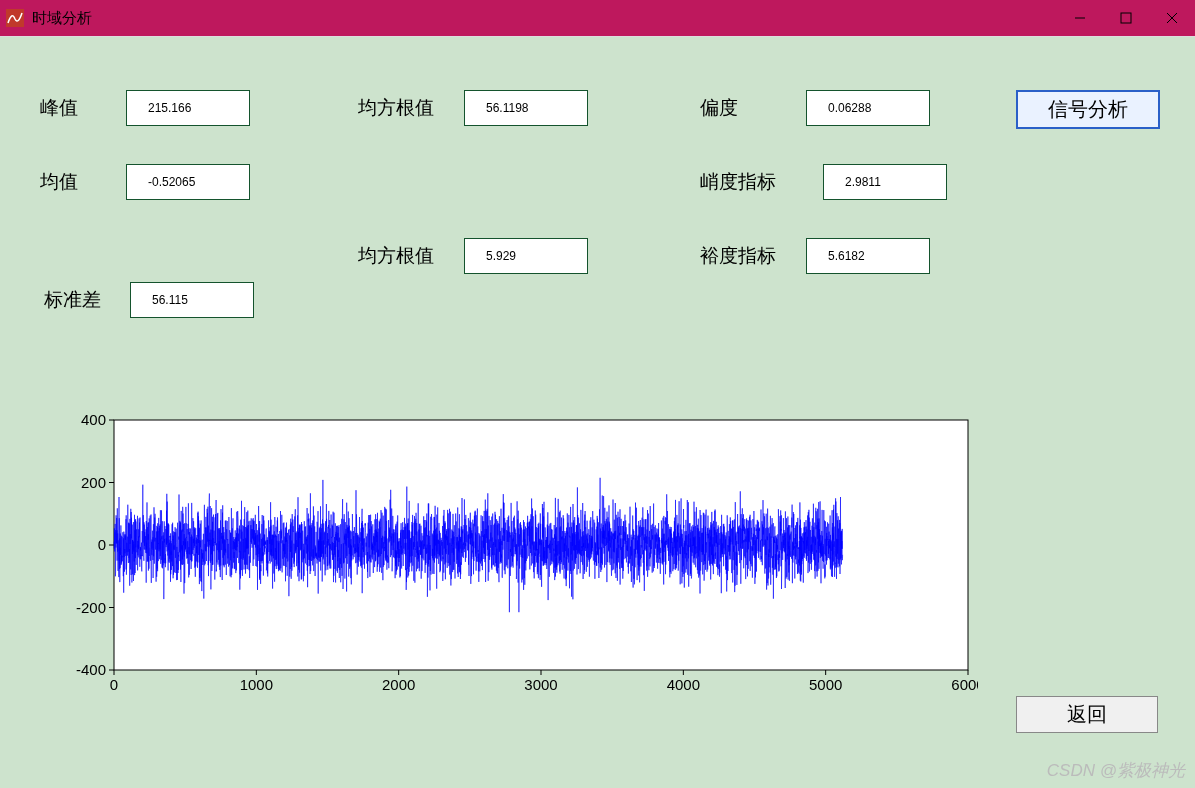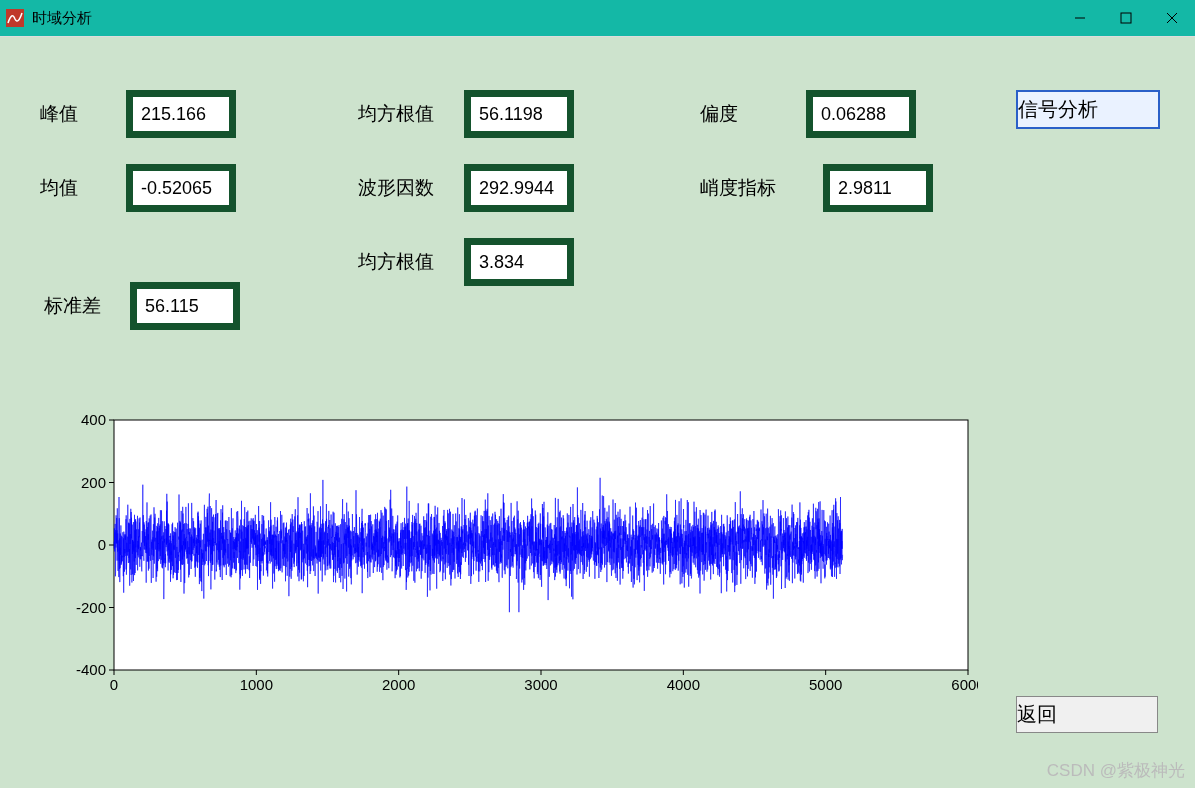--- a/index.html
+++ b/index.html
@@ -1,30 +1,30 @@
 <!DOCTYPE html>
 <html><head>
 <meta charset="utf-8">
 <style>
   html,body{margin:0;padding:0;font-family:"Microsoft YaHei","SimSun",sans-serif;}
   body{width:1195px;height:788px;background:#cde3cd;position:relative;overflow:hidden;}
-  .titlebar{position:absolute;left:0;top:0;right:0;height:36px;background:#14b8a6;display:flex;align-items:center;border-bottom:1px solid #ddd;}
+  .titlebar{position:absolute;left:0;top:0;right:0;height:36px;background:#be185d;display:flex;align-items:center;border-bottom:1px solid #ddd;}
   .titlebar .icon{width:18px;height:18px;margin:0 8px 0 6px;}
   .titlebar .title{font-size:15px;color:#000;}
   .winbtns{margin-left:auto;display:flex;}
   .winbtn{width:46px;height:36px;display:flex;align-items:center;justify-content:center;}
   .winbtn svg{stroke:#000;stroke-width:1;fill:none;}
   .content{position:absolute;left:0;top:36px;right:0;bottom:0;}
   .row{position:absolute;display:flex;align-items:center;}
   .lbl{font-size:19px;margin-right:6px;min-width:80px;}
-  .val{background:#fff;border:7px solid #14532d;font-size:18px;padding:6px 8px;min-width:80px;height:22px;line-height:22px;}
-  .btn{background:#f0f0f0;border:1px solid #888;font-size:20px;padding:4px 0;text-align:left;cursor:pointer;width:140px;}
+  .val{background:#fff;border:1px solid #14532d;font-size:12px;padding:6px 21px;min-width:80px;height:22px;line-height:22px;}
+  .btn{background:#f0f0f0;border:1px solid #888;font-size:20px;padding:4px 0;text-align:center;cursor:pointer;width:140px;}
   .btn.primary{border:2px solid #2a60c8;background:#eaf2ff;}
   #plot-holder{position:absolute;left:58px;top:366px;width:920px;height:300px;}
-  .watermark{position:absolute;right:10px;bottom:6px;font-size:17px;color:#bbb;margin-left:40px;}
+  .watermark{position:absolute;right:10px;bottom:6px;font-size:17px;color:#bbb;font-style:italic;margin-left:40px;}
 </style>
 </head>
 <body>
 
 <div class="titlebar">
   <span class="icon">
     <svg viewBox="0 0 18 18">
         <rect x="0" y="0" width="18" height="18" fill="#c0392b"></rect>
         <path d="M2 14 Q6 2 9 10 Q12 16 16 4" stroke="#fff" stroke-width="1.5" fill="none"></path>
       </svg>
@@ -62,36 +62,36 @@
   </div>
   <div class="row" style="left:44px;top:202px;margin-top:44px;">
     <span class="lbl">标准差</span>
     <span class="val">56.115</span>
   </div>
 
   <div class="row" style="left:358px;top:54px;">
     <span class="lbl" style="min-width:100px">均方根值</span>
     <span class="val">56.1198</span>
   </div>
-  <div class="row" style="left:358px;top:128px;">
-    <span class="lbl" style="min-width:100px">波形因数</span>
-    <span class="val">292.9944</span>
-  </div>
   <div class="row" style="left:358px;top:202px;">
     <span class="lbl" style="min-width:100px">均方根值</span>
-    <span class="val">3.834</span>
+    <span class="val">5.929</span>
   </div>
 
   <div class="row" style="left:700px;top:54px;">
     <span class="lbl" style="min-width:100px">偏度</span>
     <span class="val">0.06288</span>
   </div>
   <div class="row" style="left:700px;top:128px;gap:17px;">
     <span class="lbl" style="min-width:100px">峭度指标</span>
     <span class="val">2.9811</span>
+  </div>
+  <div class="row" style="left:700px;top:202px;">
+    <span class="lbl" style="min-width:100px">裕度指标</span>
+    <span class="val">5.6182</span>
   </div>
 
   <div class="btn primary" style="position:absolute;left:1016px;top:54px;">信号分析</div>
   <div class="btn" style="position:absolute;left:1016px;top:660px;">返回</div>
 
   <div id="plot-holder">
     <svg id="plot-svg" width="920" height="300">
         <rect x="56" y="18" width="854" height="250" fill="#fff" stroke="#000" stroke-width="1"></rect>
         <line x1="56" y1="268" x2="56" y2="273" stroke="#000"></line>
         <text x="56" y="288" font-size="15" text-anchor="middle">0</text>

